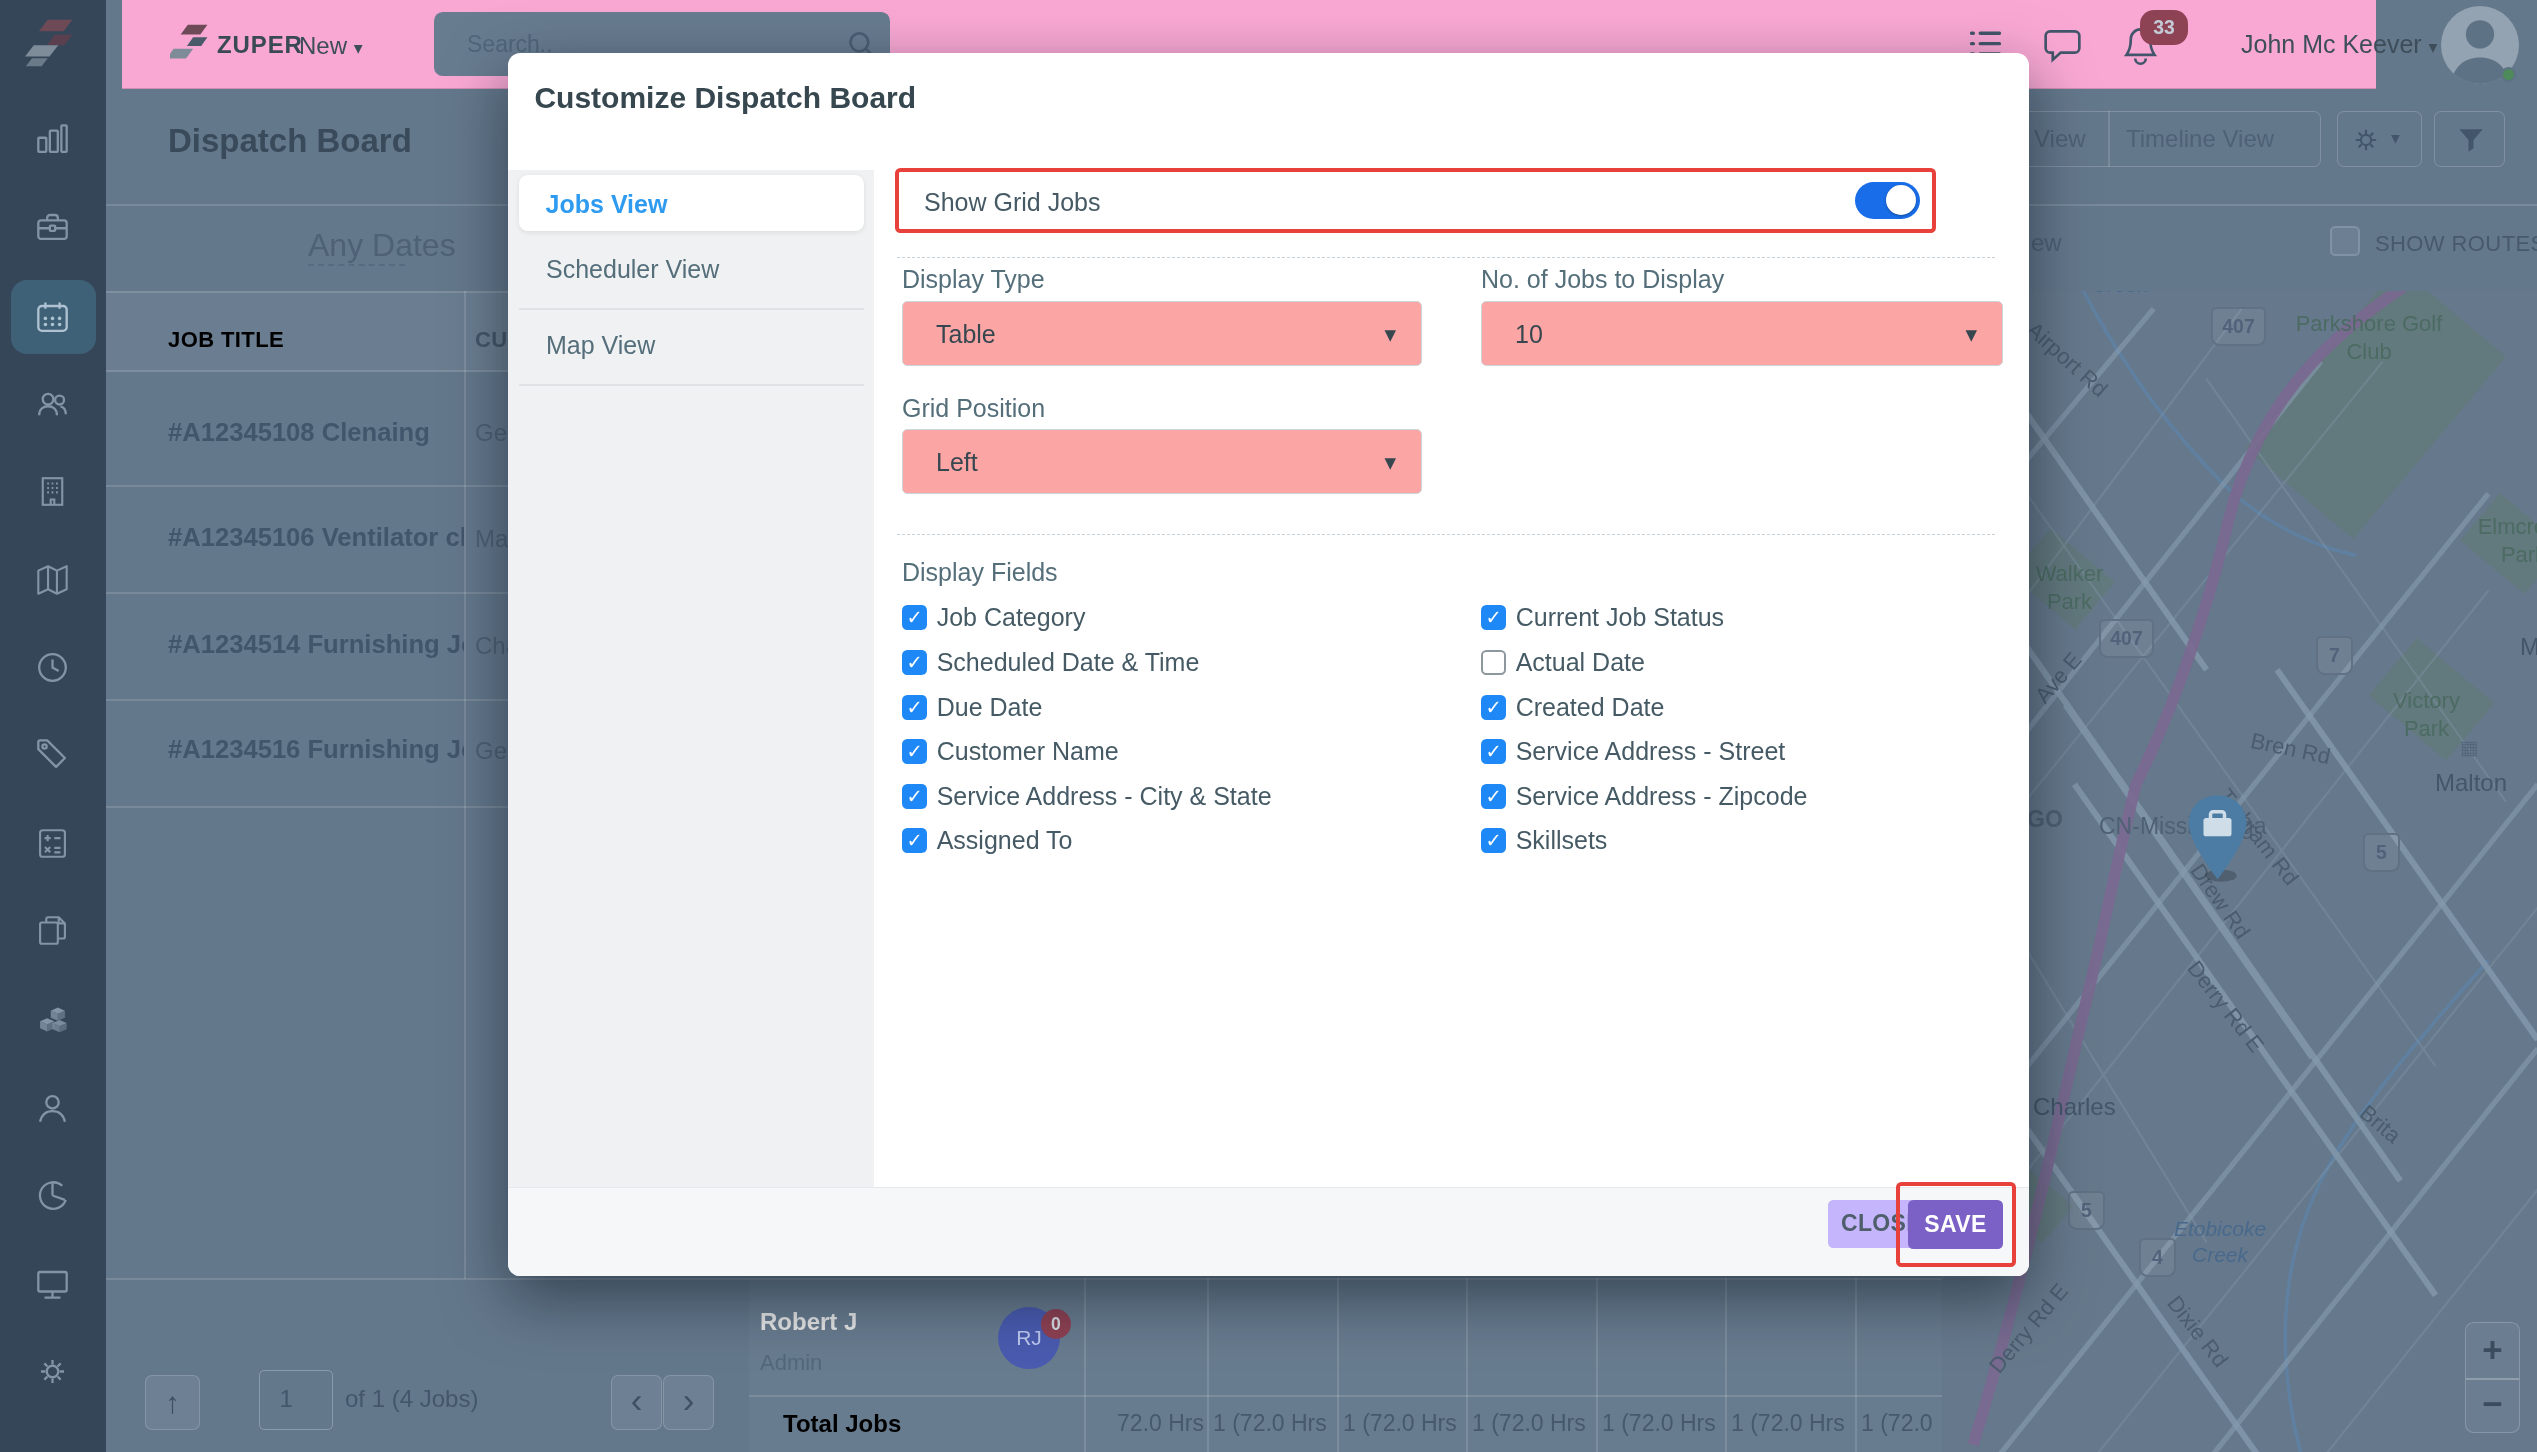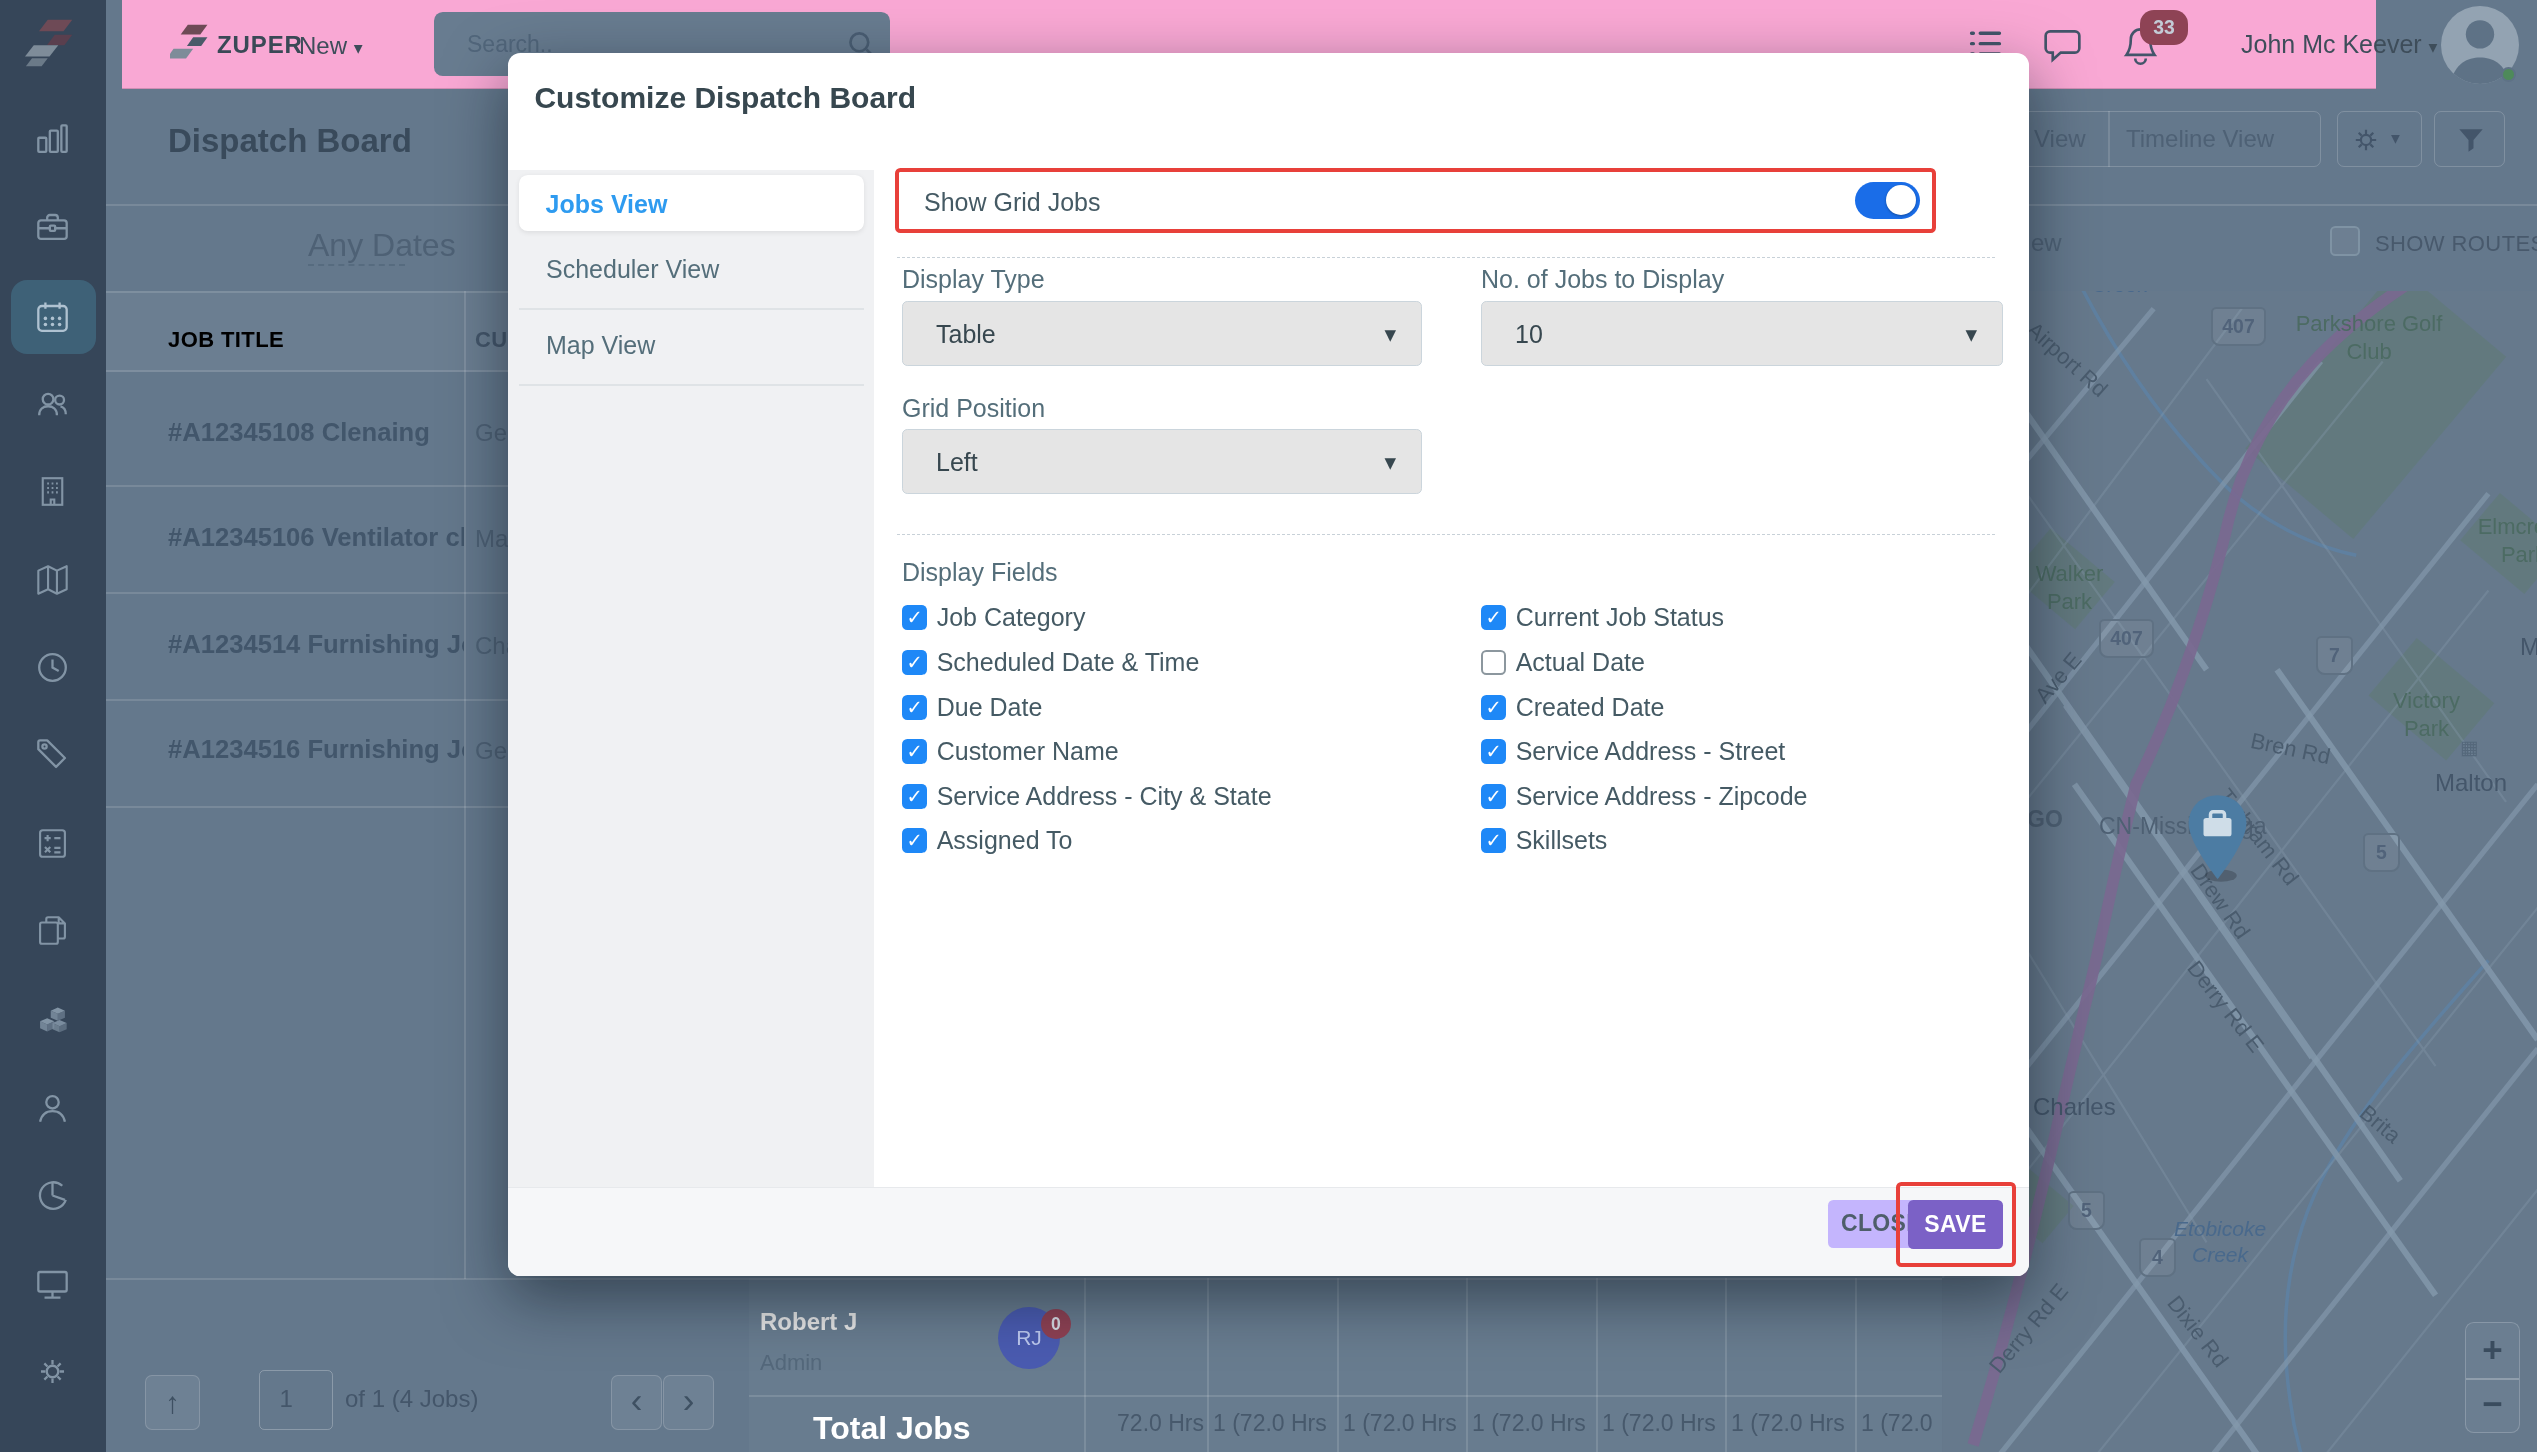--- a/index.html
+++ b/index.html
@@ -45,21 +45,21 @@
   #mpanel{left:0;top:117px;width:366px;height:1017px;background:#F0F1F3;}
   .mtab{color:#546E7A;font-size:25px;}
   #mtab-active{left:10.6px;top:5.3px;width:345px;height:56px;background:#fff;border-radius:8.8px;
     box-shadow:0 1.8px 5.3px rgba(0,0,0,.08);}
   #mtab-active span{color:#2E9BF0;font-weight:bold;}
   .psep{left:10.6px;width:345px;height:1.8px;background:#DFE3E6;}
   .redbox{border:4.4px solid #E8403A;border-radius:5.3px;}
   .m-label{color:#546E7A;font-size:25px;}
   .m-dark{color:#455A64;font-size:25px;}
   .dashed{border-top:1.8px dashed #C8D1D8;}
-  .msel{border:1.8px solid #CBD5DC;border-radius:5.3px;background:#e5e5e5;}
+  .msel{border:1.8px solid #CBD5DC;border-radius:5.3px;background:#fca5a5;}
   .msel .val{color:#37474F;font-size:25px;}
   .msel .car{color:#37474F;font-size:23px;font-weight:bold;}
   .toggle{width:65px;height:37px;border-radius:18.5px;background:#1A6DE8;}
   .knob{position:absolute;right:3.5px;top:3.5px;width:30px;height:30px;border-radius:50%;background:#fff;
     box-shadow:0 0.9px 2.6px rgba(0,0,0,.3);}
   .fieldrow{position:absolute;display:flex;align-items:center;gap:9.7px;}
   .cb{width:25px;height:25px;border-radius:5.3px;flex:0 0 auto;}
   .cb.on{background:#1E88F7;color:#fff;font-size:19.4px;font-weight:bold;display:flex;align-items:center;justify-content:center;}
   .cb.off{background:#fff;border:2.6px solid #8C979E;}
   #mfooter{left:0;top:1134px;width:1521px;height:89px;background:#F6F7F9;border-top:1.8px solid #E7E9EC;}
@@ -282,21 +282,21 @@
   <div class="ab hline" style="left:106px;top:806px;width:403px"></div>
 
   <div class="ab hline" style="left:106px;top:1278px;width:1836px"></div>
   <div class="ab" style="left:749px;top:1278px;width:1193px;height:174px;background:rgba(255,255,255,.03)"></div>
   <div class="ab tx" style="left:760px;top:1308px;color:#e5e5e5;font-size:24px;font-weight:bold">Robert J</div>
   <div class="ab tx" style="left:760px;top:1350px;color:#54687B;font-size:22px">Admin</div>
   <div class="ab" style="left:998px;top:1307px;width:62px;height:62px;border-radius:50%;background:#4A5BB0;color:#BCC8EE;font-size:21px;display:flex;align-items:center;justify-content:center">RJ</div>
   <div class="ab" style="left:1041px;top:1309px;width:30px;height:30px;border-radius:50%;background:#8E4153;color:#D8DCE4;font-size:17.6px;font-weight:bold;display:flex;align-items:center;justify-content:center">0</div>
   <div class="ab vline" style="left:1084px;top:1278px;height:174px"></div>
   <div class="ab hline" style="left:749px;top:1395px;width:1193px"></div>
-  <div class="ab tx" style="left:813px;top:1410px;color:#ffffff;font-size:32px;font-weight:bold">Total Jobs</div>
+  <div class="ab tx" style="left:783px;top:1410px;color:#000000;font-size:24px;font-weight:bold">Total Jobs</div>
   <div class="ab vline" style="left:1207px;top:1278px;height:174px"></div>
   <div class="ab vline" style="left:1337px;top:1278px;height:174px"></div>
   <div class="ab vline" style="left:1466px;top:1278px;height:174px"></div>
   <div class="ab vline" style="left:1596px;top:1278px;height:174px"></div>
   <div class="ab vline" style="left:1725px;top:1278px;height:174px"></div>
   <div class="ab vline" style="left:1855px;top:1278px;height:174px"></div>
   <div class="ab cellv" style="left:1089px;top:1410px;width:115px;text-align:right">72.0 Hrs</div>
   <div class="ab cellv" style="left:1213px;top:1410px;width:122px">1 (72.0 Hrs</div>
   <div class="ab cellv" style="left:1343px;top:1410px;width:122px">1 (72.0 Hrs</div>
   <div class="ab cellv" style="left:1472px;top:1410px;width:122px">1 (72.0 Hrs</div>

